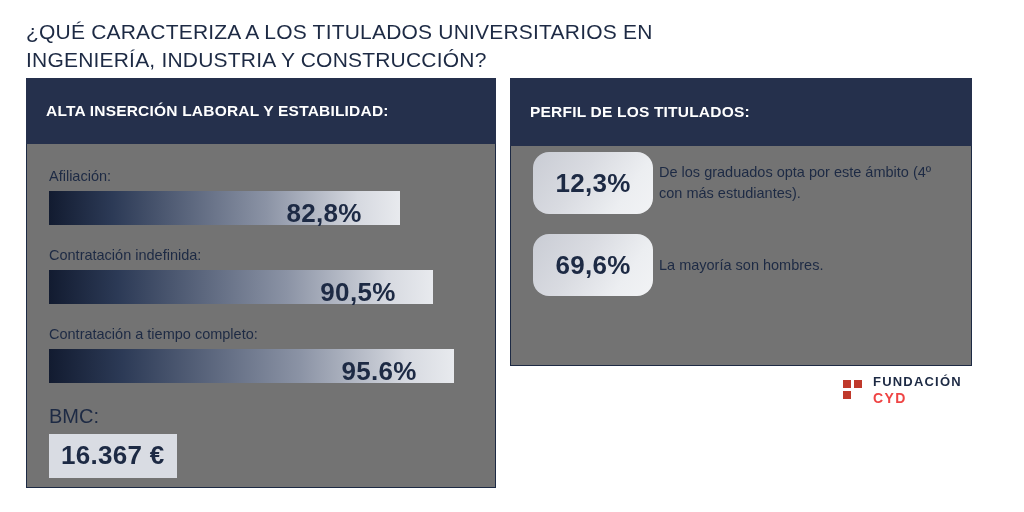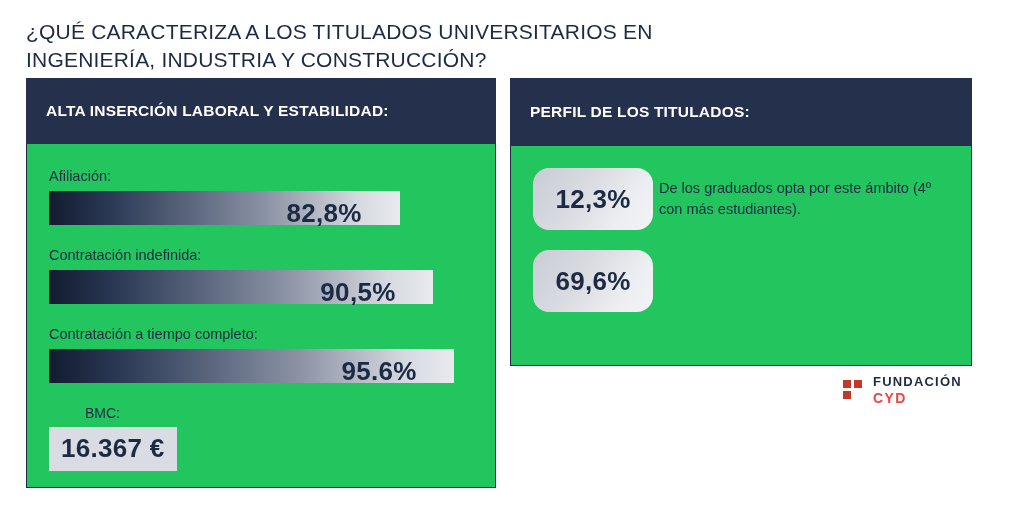--- a/index.html
+++ b/index.html
@@ -27,21 +27,21 @@
     line-height: 1.35;
     letter-spacing: 0.2px;
     color: #1d2a44;
     text-transform: uppercase;
   }
 
   
   .panel {
     position: absolute;
     border: 1.6px solid #1d2a44;
-    background: #22c55e;
+    background: #737373;
     box-sizing: border-box;
   }
   .panel-header {
     background: #25304c;
     color: #ffffff;
     box-sizing: border-box;
     display: flex;
     align-items: center;
     padding: 0 20px;
   }
@@ -76,21 +76,21 @@
     left: 510px;
     top: 78px;
     width: 462px;
     height: 288px;
   }
   #panel-right .panel-header {
     height: 68px;
     margin: -1px -1px 0 -1px;
   }
   #panel-right .panel-body {
-    padding: 22px 22px 0 22px;
+    padding: 6px 22px 0 22px;
   }
 
   
   .metric {
     margin-bottom: 12px;
   }
   .metric-label {
     font-size: 14.5px;
     color: #1d2a44;
     margin-bottom: 7px;
@@ -111,24 +111,23 @@
     top: 50%;
     transform: translateY(-50%);
     font-size: 26px;
     font-weight: bold;
     color: #1d2a44;
     letter-spacing: 0.3px;
   }
 
   
   .bmc-label {
-    font-size: 14px;
+    font-size: 20px;
     color: #1d2a44;
     margin-bottom: 6px;
-    margin-left: 36px;
   }
   .bmc-chip {
     display: inline-block;
     background: #d9dce3;
     padding: 6px 12px 7px 12px;
     font-size: 26px;
     font-weight: bold;
     color: #1d2a44;
     letter-spacing: 0.3px;
   }
@@ -251,20 +250,21 @@
   </div>
   <div class="panel-body">
 
     <div class="profile-row">
       <div class="profile-pill">12,3%</div>
       <div class="profile-text">De los graduados opta por este ámbito (4º con más estudiantes).</div>
     </div>
 
     <div class="profile-row">
       <div class="profile-pill">69,6%</div>
+      <div class="profile-text">La mayoría son hombres.</div>
     </div>
 
   </div>
 </div>
 
 <div id="logo">
   <div class="logo-squares">
     <i class="s1"></i>
       <i class="s2"></i>
       <i class="s3"></i>

